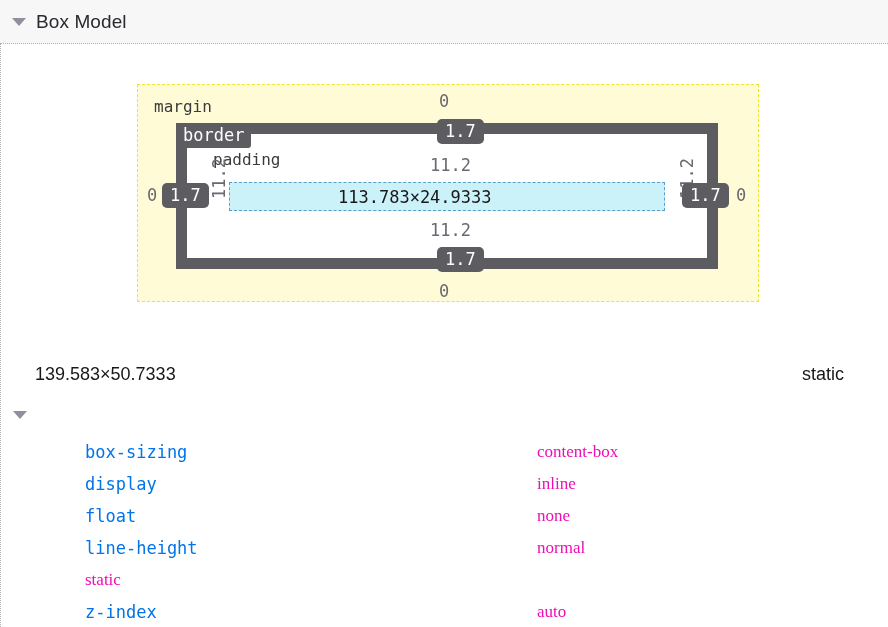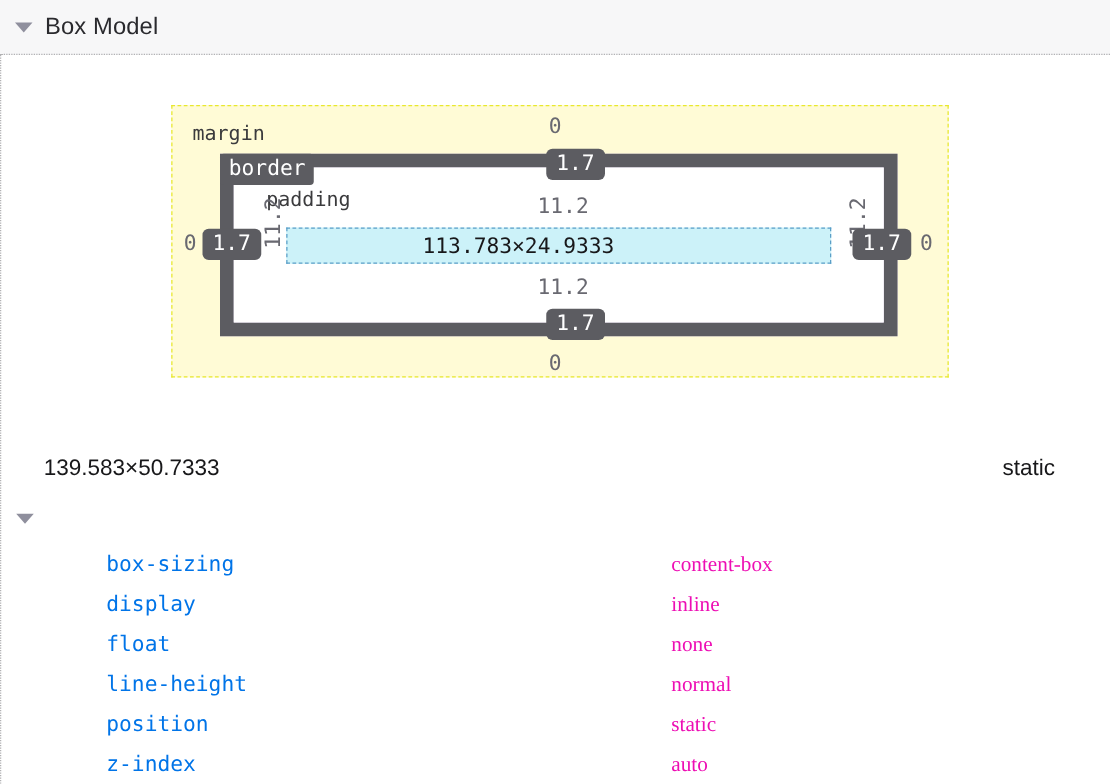--- a/index.html
+++ b/index.html
@@ -268,21 +268,20 @@
     </div>
     <div class="prop-row">
       <span class="prop-name">float</span>
       <span class="prop-value">none</span>
     </div>
     <div class="prop-row">
       <span class="prop-name">line-height</span>
       <span class="prop-value">normal</span>
     </div>
     <div class="prop-row">
-      <span class="prop-name">position</span>
       <span class="prop-value">static</span>
     </div>
     <div class="prop-row">
       <span class="prop-name">z-index</span>
       <span class="prop-value">auto</span>
     </div>
   </div>
 
 </div>
 

